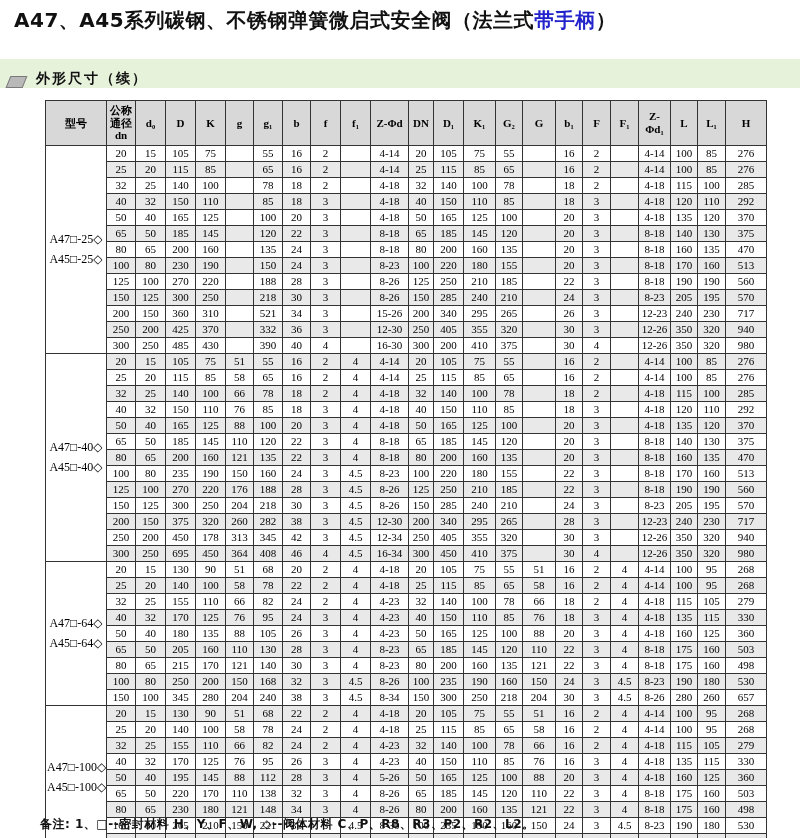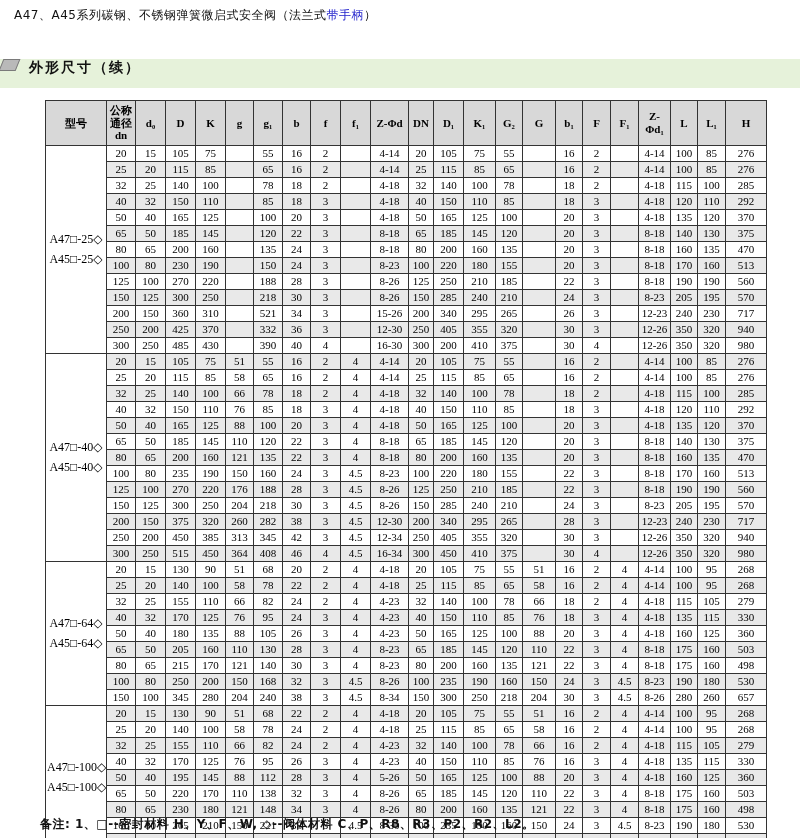--- a/index.html
+++ b/index.html
@@ -3,27 +3,27 @@
 <meta charset="utf-8">
 <style>
   html,body{margin:0;padding:0;}
   body{
     width:800px;height:838px;position:relative;background:#ffffff;
     font-family:"DejaVu Sans","Liberation Sans",sans-serif;color:#111;
     overflow:hidden;
   }
   .title{
     position:absolute;top:7px;left:14px;
-    font-size:12px;font-weight:normal;letter-spacing:.5px;white-space:nowrap;
+    font-size:20px;font-weight:bold;letter-spacing:.5px;white-space:nowrap;
   }
   .title .blue{color:var(--blue,#2323cc);}
   .section-bar{
     position:absolute;top:59px;left:0;width:800px;height:29px;
     background:var(--section-bg,#e6f2da);
-    display:flex;align-items:flex-start;gap:11px;box-sizing:border-box;padding-left:1px;
+    display:flex;align-items:flex-end;gap:11px;box-sizing:border-box;padding-left:8px;
   }
   .para-icon{
     display:inline-block;width:15px;height:10px;background:#b9b9b9;
     border:1px solid #7a7a7a;transform:skewX(-22deg);
   }
   .section-title{font-size:14px;font-weight:bold;letter-spacing:2px;}
   .table-wrap{position:absolute;top:100px;left:45px;}
   table{
     border-collapse:collapse;table-layout:fixed;width:721px;
     font-family:"Liberation Serif","DejaVu Serif",serif;
@@ -699,21 +699,21 @@
           <td></td>
           <td>12-23</td>
           <td>240</td>
           <td>230</td>
           <td>717</td>
         </tr>
         <tr>
           <td>250</td>
           <td>200</td>
           <td>450</td>
-          <td>385</td>
+          <td>178</td>
           <td>313</td>
           <td>345</td>
           <td>42</td>
           <td>3</td>
           <td>4.5</td>
           <td>12-34</td>
           <td>250</td>
           <td>405</td>
           <td>355</td>
           <td>320</td>
@@ -722,21 +722,21 @@
           <td>3</td>
           <td></td>
           <td>12-26</td>
           <td>350</td>
           <td>320</td>
           <td>940</td>
         </tr>
         <tr class="stripe">
           <td>300</td>
           <td>250</td>
-          <td>515</td>
+          <td>695</td>
           <td>450</td>
           <td>364</td>
           <td>408</td>
           <td>46</td>
           <td>4</td>
           <td>4.5</td>
           <td>16-34</td>
           <td>300</td>
           <td>450</td>
           <td>410</td>

